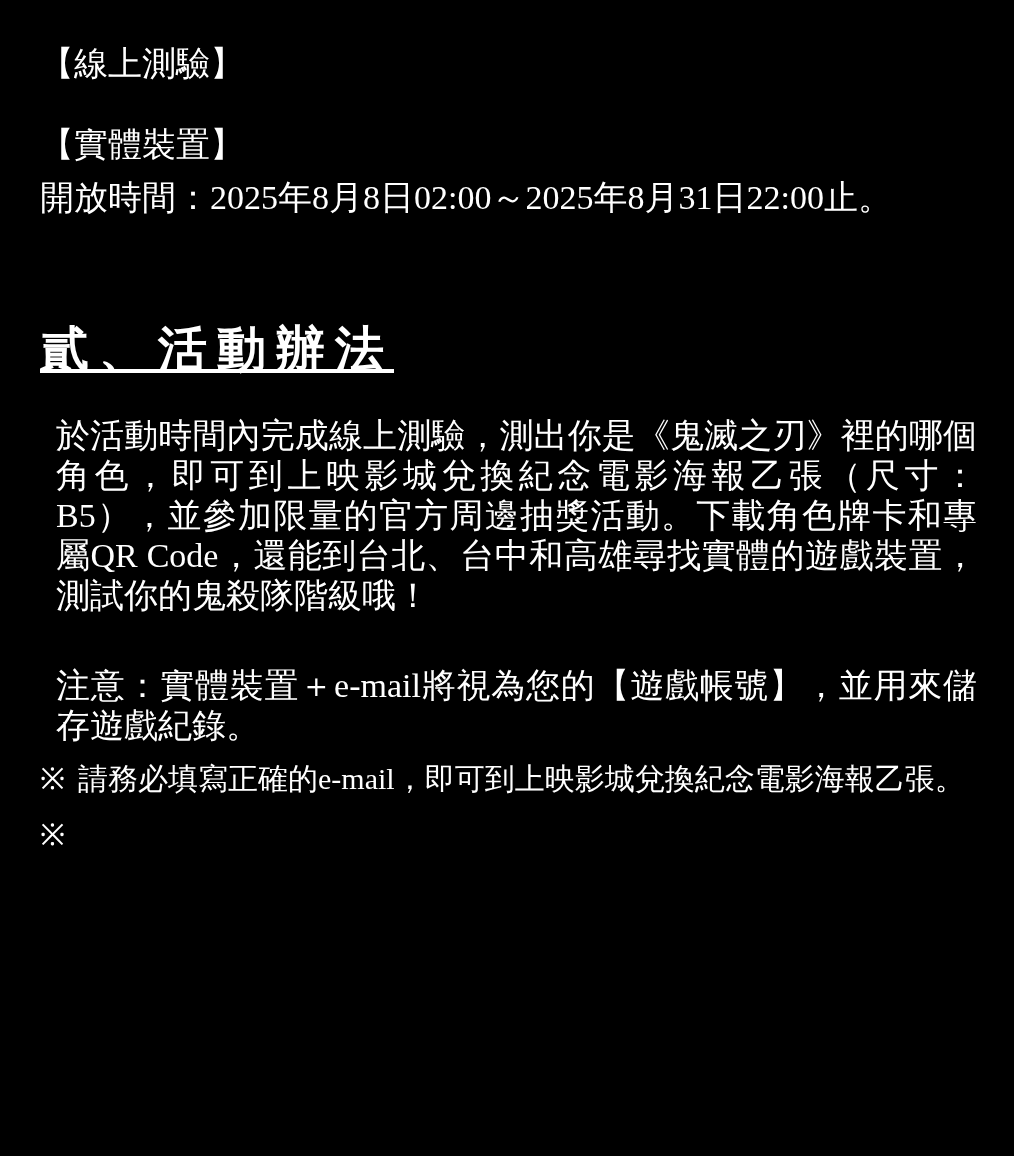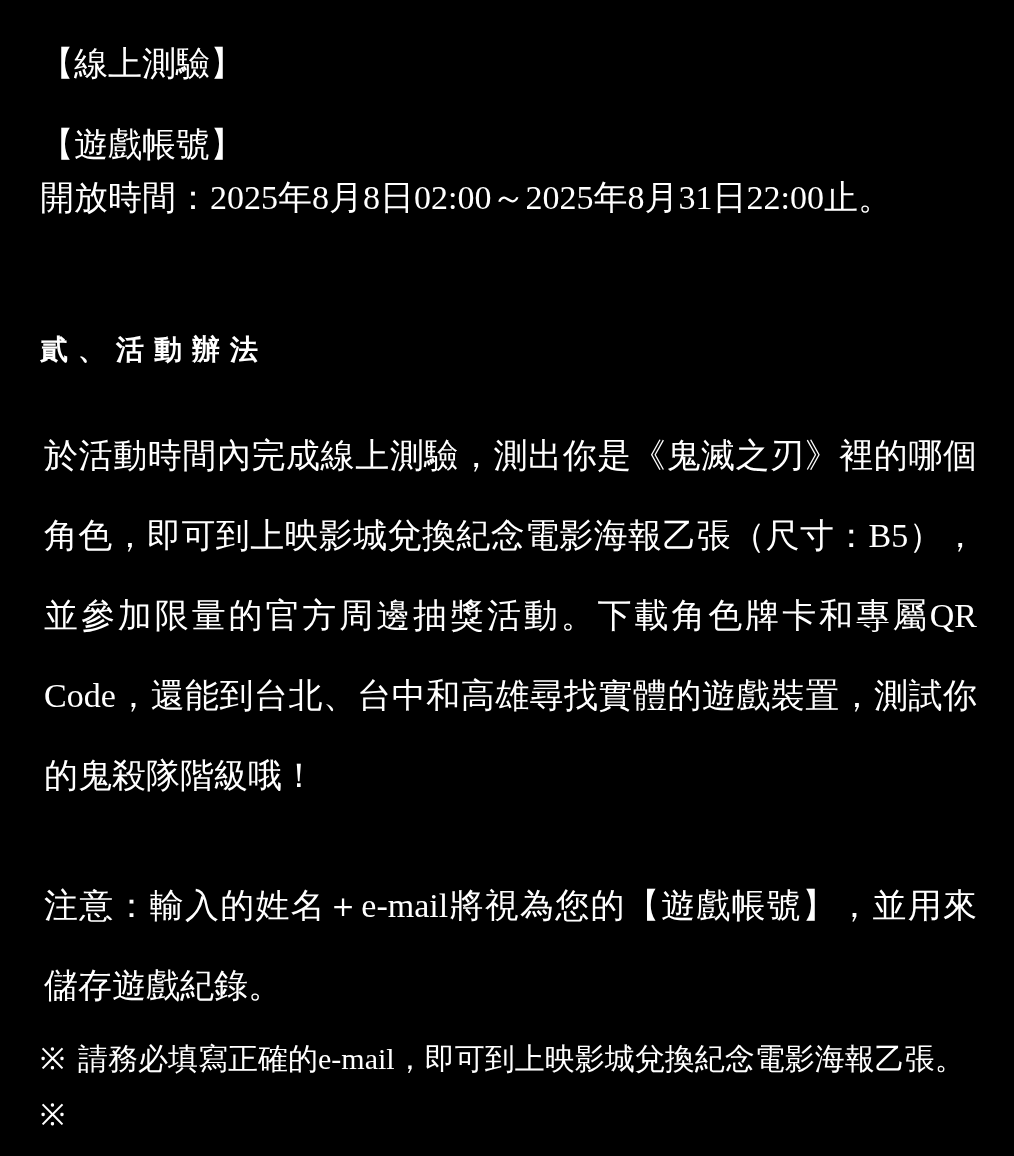--- a/index.html
+++ b/index.html
@@ -28,29 +28,30 @@
   }
   .schedule .line {
     display: block;
     white-space: nowrap;
   }
   .schedule + .schedule {
     margin-top: 28px;
   }
   .section-heading {
     margin: 102px 0 0 0;
-    font-size: 28px;
+    font-size: 49px;
     line-height: 48px;
     font-weight: bold;
     letter-spacing: 10px;
+    text-decoration: underline;
   }
   .body-para {
-    margin: 42px 0 0 4px;
+    margin: 42px 0 0 16px;
     font-size: 34px;
-    line-height: 80px;
+    line-height: 40px;
     text-align: justify;
   }
   .body-para.notice {
     margin-top: 50px;
   }
   .notes {
     margin-top: 8px;
   }
   .note {
     position: relative;
@@ -71,29 +72,29 @@
 </head>
 <body>
 
 <div class="page">
 
   <p class="schedule">
     <span class="line">【線上測驗】</span>
   </p>
 
   <p class="schedule">
-    <span class="line">【遊戲帳號】</span>
+    <span class="line">【實體裝置】</span>
     <span class="line">開放時間：2025年8月8日02:00～2025年8月31日22:00止。</span>
   </p>
 
   <h2 class="section-heading">貳、活動辦法</h2>
 
   <p class="body-para">於活動時間內完成線上測驗，測出你是《鬼滅之刃》裡的哪個角色，即可到上映影城兌換紀念電影海報乙張（尺寸：B5），並參加限量的官方周邊抽獎活動。下載角色牌卡和專屬QR Code，還能到台北、台中和高雄尋找實體的遊戲裝置，測試你的鬼殺隊階級哦！</p>
 
-  <p class="body-para notice">注意：輸入的姓名＋e-mail將視為您的【遊戲帳號】，並用來儲存遊戲紀錄。</p>
+  <p class="body-para notice">注意：實體裝置＋e-mail將視為您的【遊戲帳號】，並用來儲存遊戲紀錄。</p>
 
   <div class="notes">
     <div class="note">
       <span class="marker">※</span>
       <span class="note-text">請務必填寫正確的e-mail，即可到上映影城兌換紀念電影海報乙張。</span>
     </div>
     <div class="note">
       <span class="marker">※</span>
     </div>
   </div>

